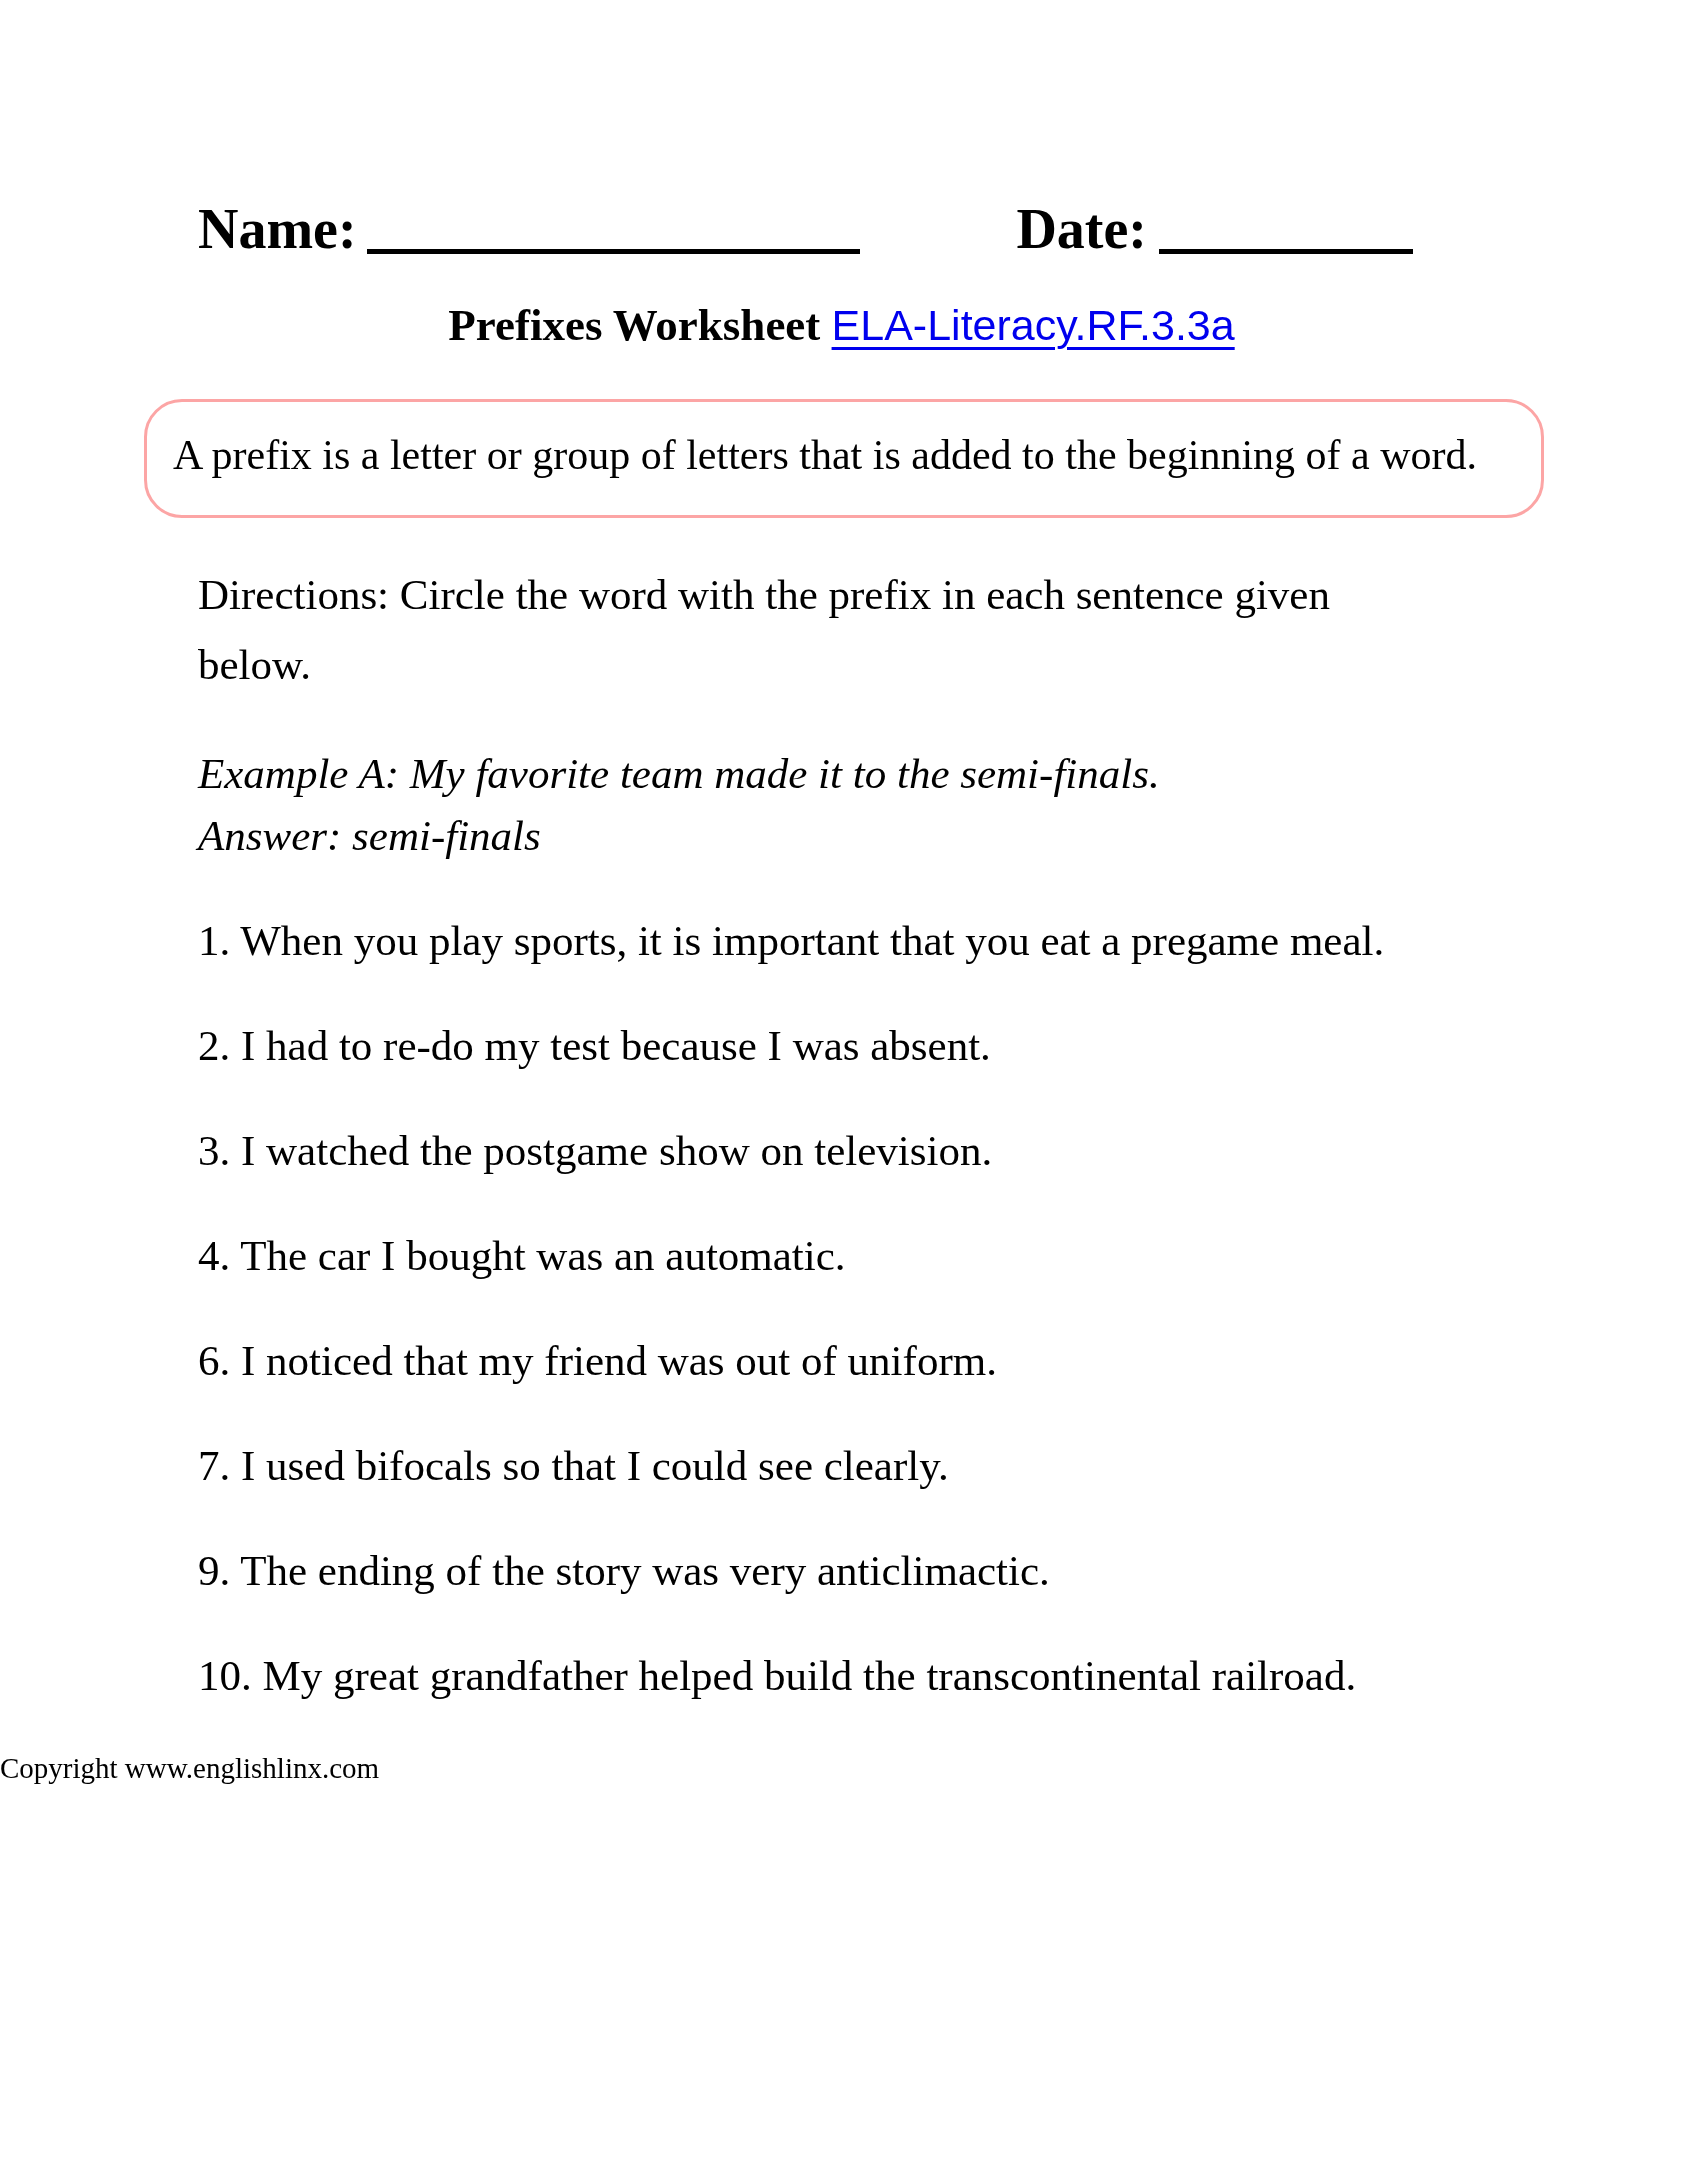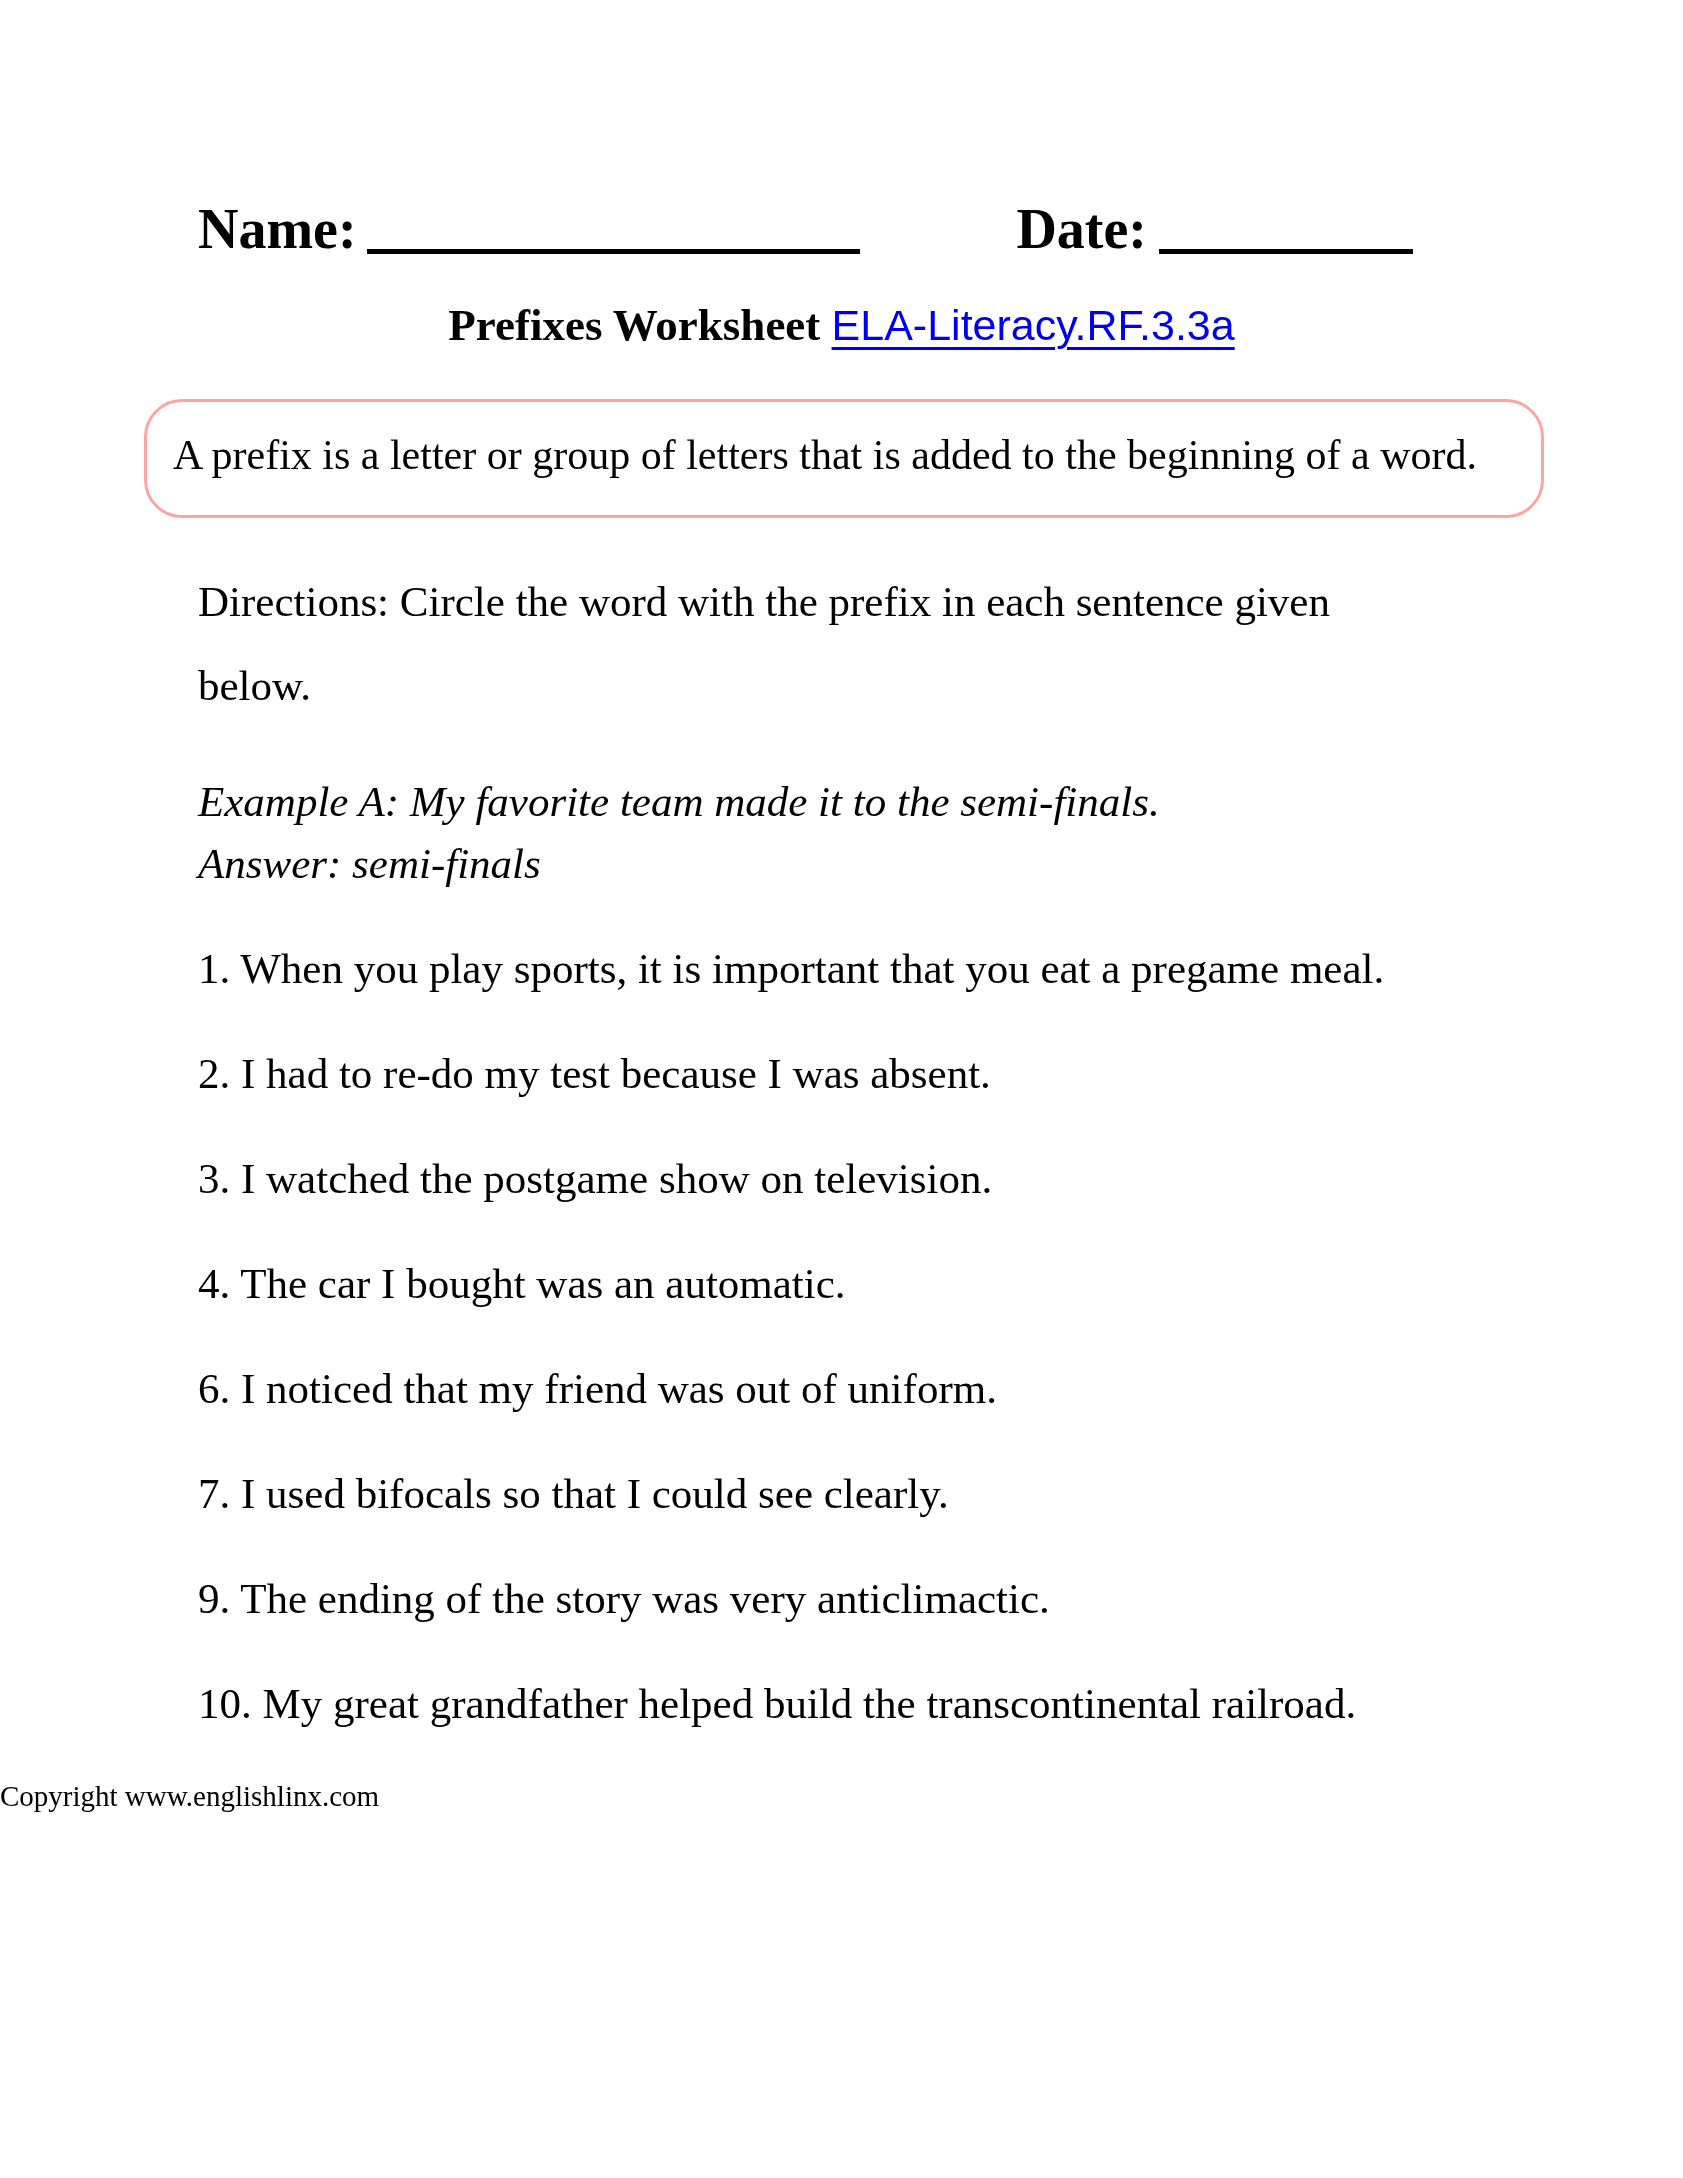--- a/index.html
+++ b/index.html
@@ -55,21 +55,21 @@
   }
 
   
   .body-col{
     width:1238px;
     margin-left:198px;
   }
   .directions{
     margin-top:42px;
     font-size:43px;
-    line-height:84px;
+    line-height:70px;
   }
   .example{
     margin-top:13px;
     font-size:43px;
     font-style:italic;
     line-height:62px;
   }
   .item{
     margin-top:34px;
     font-size:43px;

